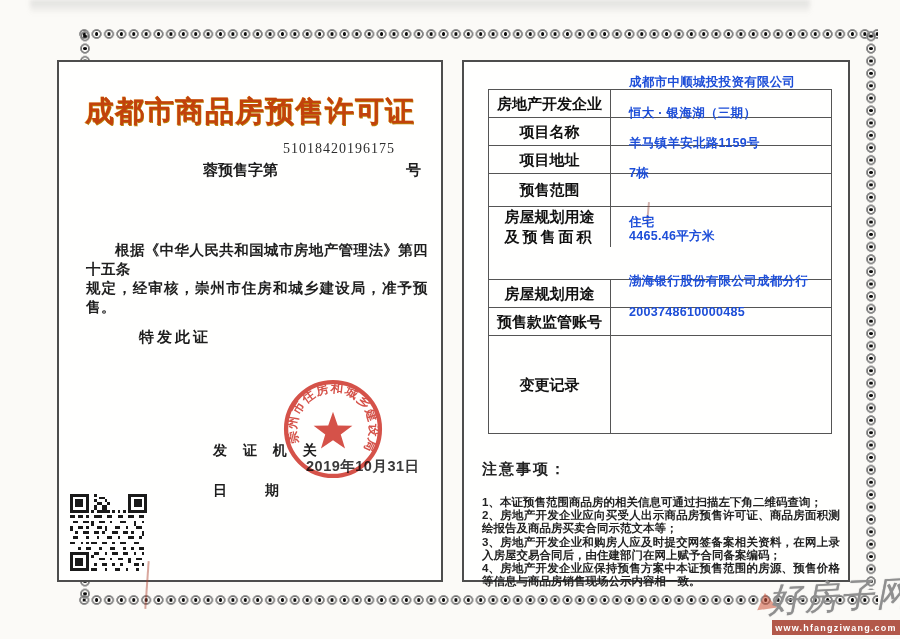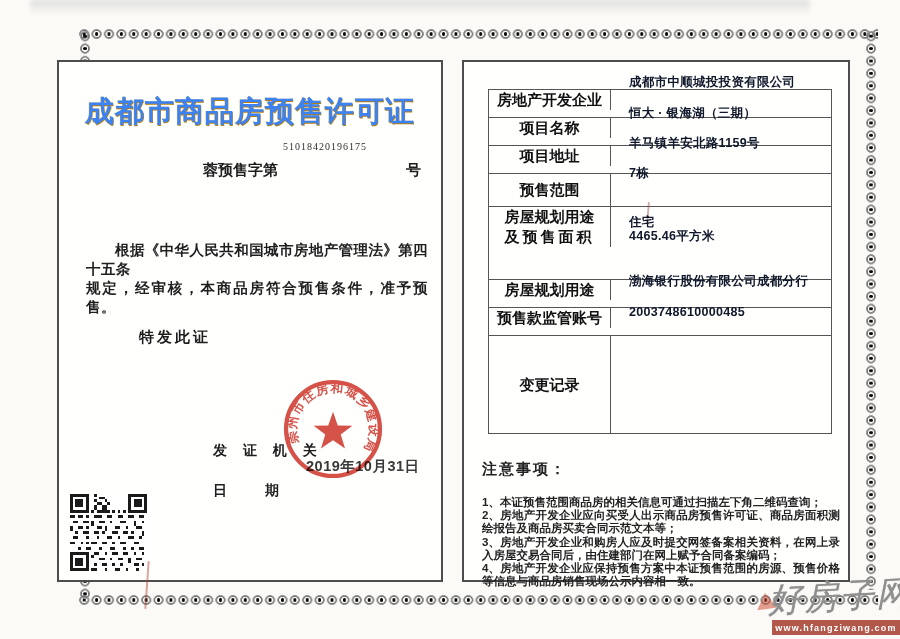--- a/index.html
+++ b/index.html
@@ -23,23 +23,23 @@
   .beads.bottom { left:78px;  top:594px; width:800px; }
   .beads.left   { left:79px;  top:30px;  height:572px; }
   .beads.right  { left:865px; top:30px;  height:560px; }
 
   .panel { position:absolute; top:60px; height:522px; background:#fffffe; border:2px solid #4d4d4d; }
   .panel.left-panel  { left:57px;  width:386px; }
   .panel.right-panel { left:462px; width:388px; }
 
   
   .cert-title { position:absolute; left:0; top:30px; width:100%; text-align:center;
-    font-size:29px; font-weight:bold; letter-spacing:1px; color:#3b82f6;
+    font-size:29px; font-weight:bold; letter-spacing:1px; color:#c2410c;
     text-shadow:0.6px 0.8px 0.6px #b97f06, -0.4px -0.4px 0.4px #f8d468; }
-  .serial { position:absolute; left:224px; top:79px; font-size:10px; color:#2e2e2e;
+  .serial { position:absolute; left:224px; top:79px; font-size:14px; color:#2e2e2e;
     font-family:"Liberation Serif", serif; letter-spacing:1px; }
   .num-prefix { position:absolute; left:144px; top:99px; font-size:15px; font-weight:bold; color:#1d1d1d; }
   .num-suffix { position:absolute; left:347px; top:99px; font-size:15px; font-weight:bold; color:#1d1d1d; }
   .body-text { position:absolute; left:27px; top:179px; width:342px; font-size:14.5px;
     font-weight:600; color:#1f1f1f; line-height:19px; letter-spacing:0.4px; text-align:justify; }
   .body-text .indent { text-indent:2em; }
   .issue-statement { position:absolute; left:80px; top:266px; font-size:15px; font-weight:bold;
     letter-spacing:3px; color:#1d1d1d; }
   .issuer-label { position:absolute; left:154px; top:380px; font-size:14px; font-weight:bold;
     letter-spacing:6px; color:#1d1d1d; }
@@ -57,23 +57,23 @@
 
   
   .cert-table { position:absolute; left:24px; top:27px; width:344px; border:1.5px solid #555; }
   .trow { display:flex; border-bottom:1.5px solid #555; }
   .trow:last-child { border-bottom:none; }
   .tlabel { width:122px; border-right:1.5px solid #555; display:flex; flex-direction:column;
     align-items:center; justify-content:center; text-align:center;
     font-size:15px; font-weight:bold; color:#111; line-height:20px; }
   .tlabel .l2 { letter-spacing:3px;text-align:right; }
   .tvalue { flex:1; }
-  .h30 { height:28px;flex-direction:column; } .h34 { height:33px; } .h74 { height:73px;flex-direction:column; } .h98 { height:97px; }
-
-  .val { position:absolute; left:165px; font-size:12.5px; font-weight:600; color:#0f172a;
+  .h30 { height:28px; } .h34 { height:33px; } .h74 { height:73px;flex-direction:column; } .h98 { height:97px; }
+
+  .val { position:absolute; left:165px; font-size:12.5px; font-weight:600; color:#1d4ed8;
     white-space:nowrap; letter-spacing:0.3px; z-index:2; }
   .val.company { top:12px; }
   .val.name    { top:43px; }
   .val.addr    { top:73px; }
   .val.range   { top:103px; }
   .val.usage   { top:154px; line-height:13.5px; }
   .val.bank    { top:211px; }
   .val.account { top:243px; font-family:"Liberation Sans", sans-serif; }
 
   .notes { position:absolute; left:18px; top:398px; width:358px; color:#222; }
@@ -103,21 +103,21 @@
   <div class="beads v right"></div>
 
   <div class="panel left-panel">
     <div class="cert-title">成都市商品房预售许可证</div>
     <div class="serial">51018420196175</div>
     <div class="num-prefix">蓉预售字第</div>
     <div class="num-suffix">号</div>
 
     <div class="body-text">
       <div class="indent">根据《中华人民共和国城市房地产管理法》第四十五条</div>
-      <div>规定，经审核，本商品房符合预售条件，准予预售。</div>
+      <div>规定，经审核，崇州市住房和城乡建设局，准予预售。</div>
     </div>
 
     <div class="issue-statement">特发此证</div>
     <div class="issuer-label">发 证 机 关</div>
     <div class="issue-date">2019年10月31日</div>
     <div class="date-label">日期</div>
 
     <svg class="seal" viewBox="0 0 100 100">
       <circle cx="50" cy="50" r="46" fill="none" stroke="#cf3a30" stroke-width="4.2"></circle>
       <path id="sealArc" d="M 17.4,65.2 A 36,36 0 1 1 82.6,65.2" fill="none"></path>

